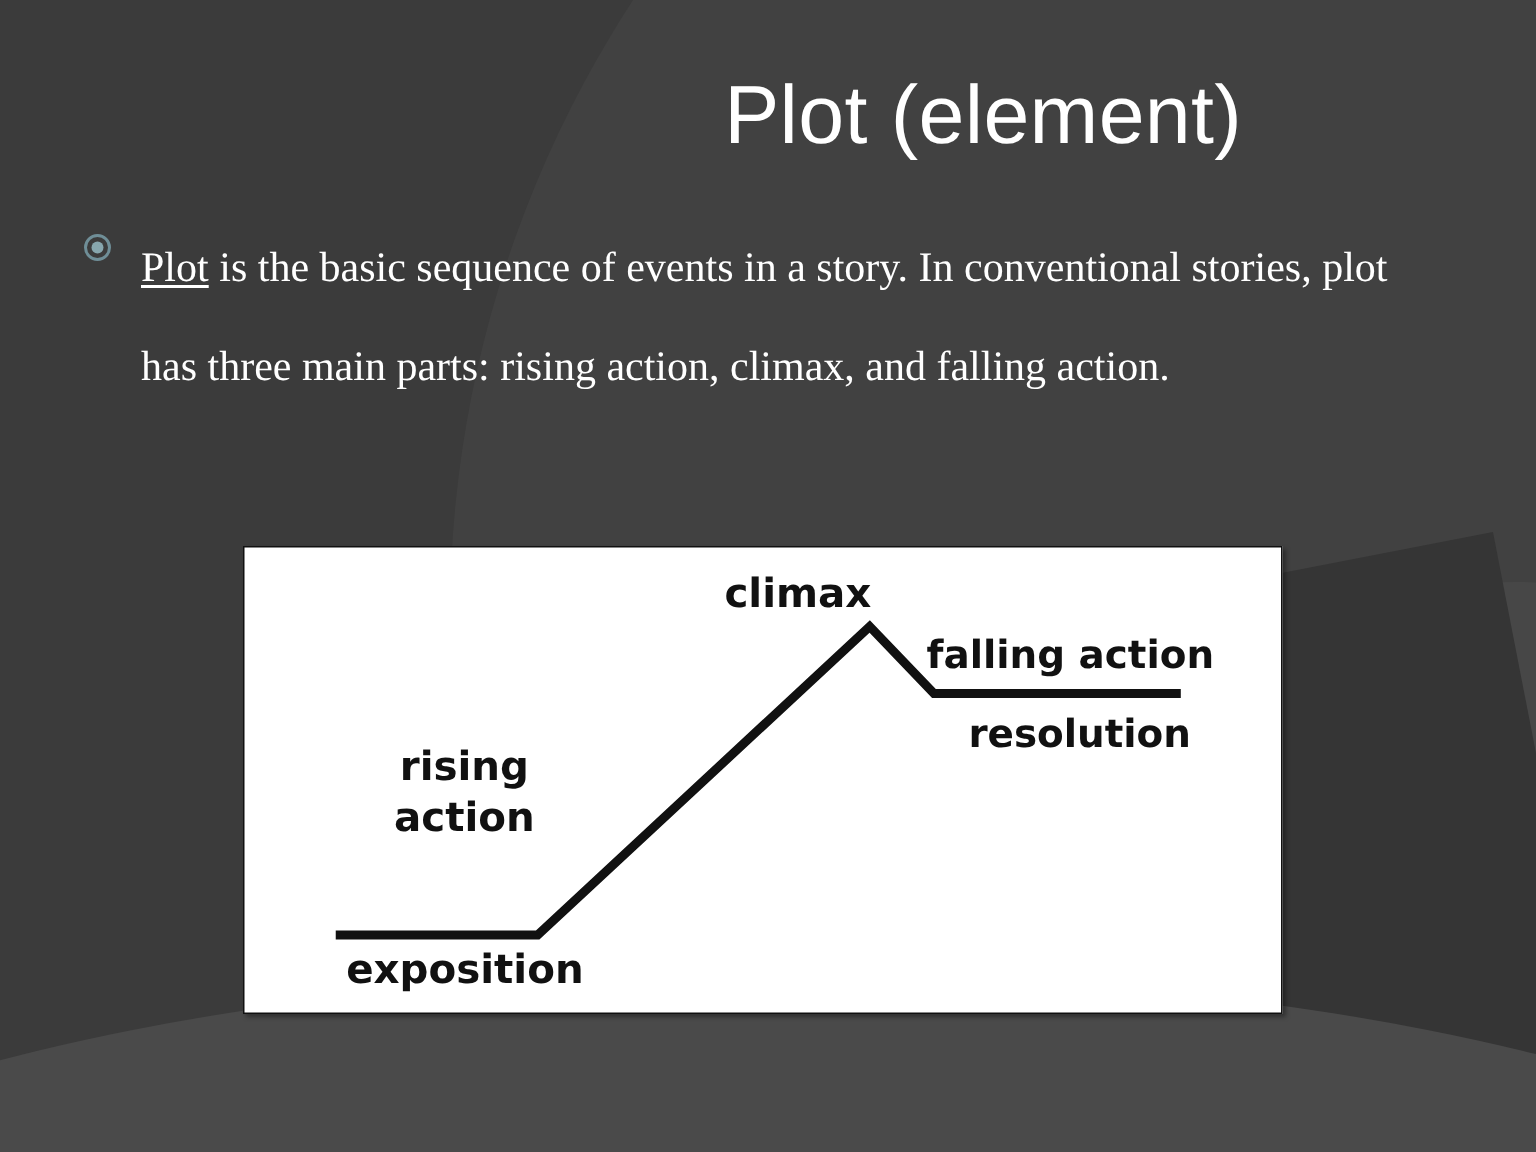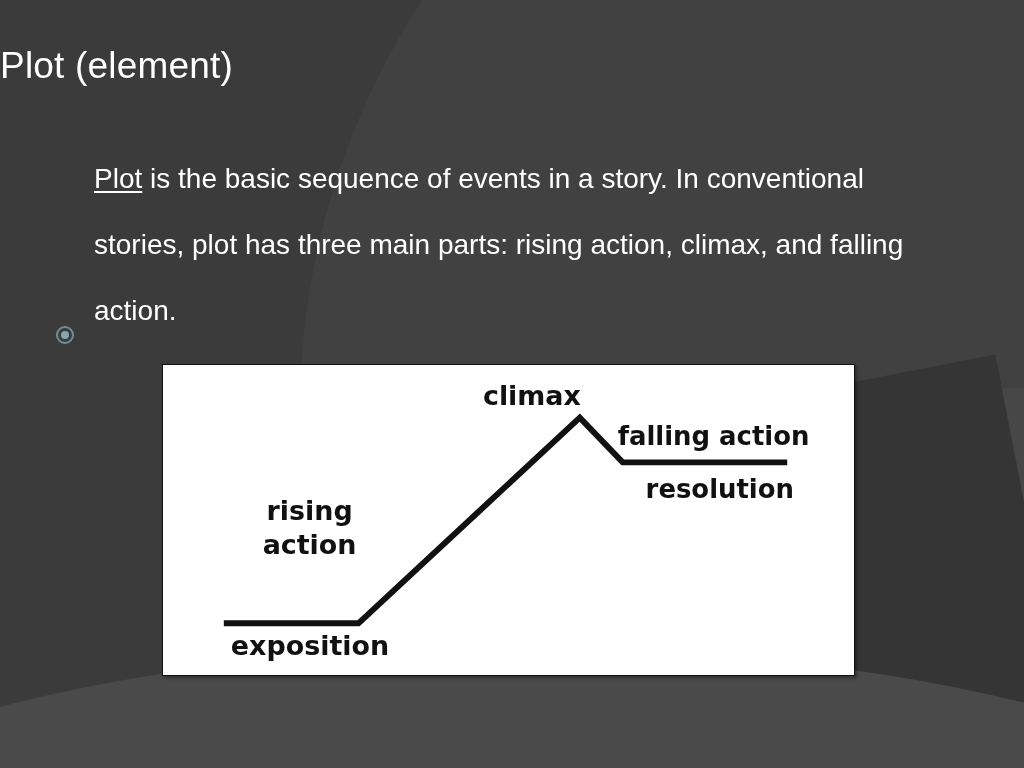--- a/index.html
+++ b/index.html
@@ -71,36 +71,37 @@
     border-radius: 50%;
     background: #474747;
   }
 
   
   .title {
     position: absolute;
     left: 0;
     top: 46px;
     width: 828px;
-    text-align: left;
+    text-align: right;
     color: #ffffff;
-    font-size: 37px;
+    font-size: 55px;
     font-weight: 400;
     letter-spacing: 0.2px;
     line-height: 1.1;
   }
 
   
   .bullet-block {
     position: absolute;
     left: 56px;
     top: 146px;
     width: 890px;
     display: flex;
-    align-items: flex-end;
+    align-items: flex-start;
+    font-family: Liberation Serif, serif;
   }
 
   .bullet-marker {
     flex: 0 0 auto;
     width: 18px;
     height: 18px;
     margin-top: 10px;
     margin-right: 20px;
     border-radius: 50%;
     border: 2px solid #6f8e97;

